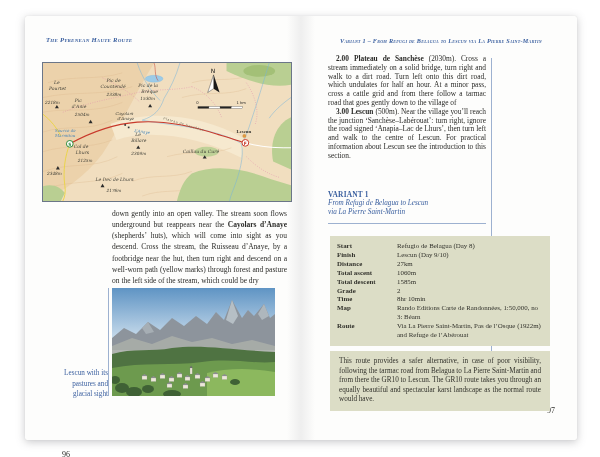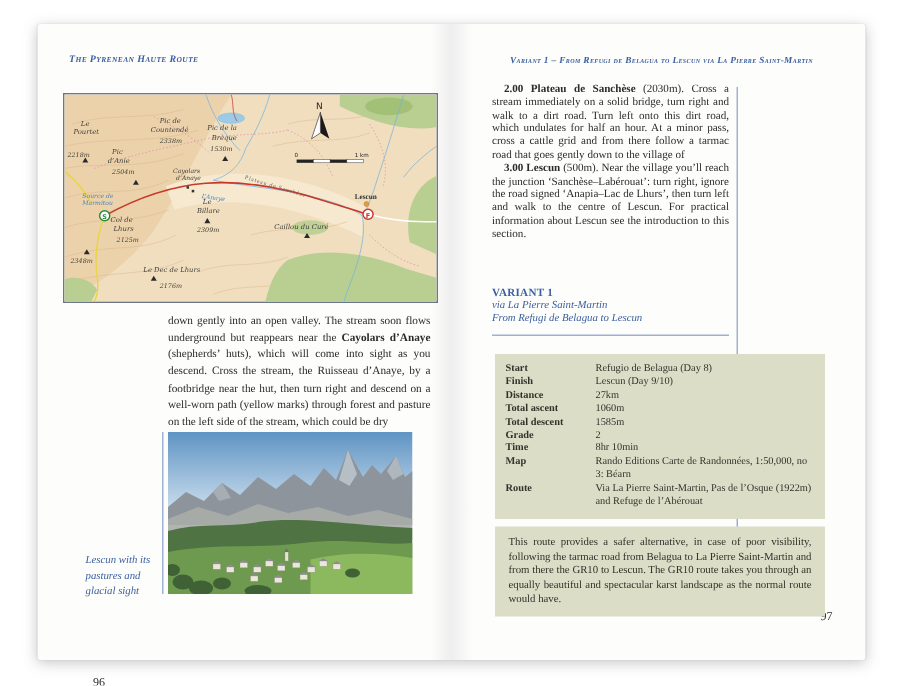--- a/index.html
+++ b/index.html
@@ -20,22 +20,22 @@
   .map-frame { position:absolute; left:17px; top:46px; width:250px; height:140px;
                border:1px solid #6b7688; }
   .map-frame svg { display:block; width:100%; height:100%; }
 
   .body-text { color:#2b2b28; font-size:7.5px; line-height:11.15px; text-align:justify; }
   .left-para { position:absolute; left:87px; top:192px; width:175px; }
 
   .photo { position:absolute; left:87px; top:272px; width:163px; height:108px; }
   .photo svg { display:block; width:100%; height:100%; }
   .vrule-photo { position:absolute; left:83px; top:272px; width:1px; height:108px; background:#9db1d0; }
-  .caption { position:absolute; left:32px; top:352px; width:63px; 
-             font-style:italic; color:#3a5f9f; font-size:7.2px; line-height:10.6px; }
+  .caption { position:absolute; left:20px; top:352px; width:63px; text-align:right;
+             color:#3a5f9f; font-size:7.2px; line-height:10.6px; }
 
   .pagenum { position:absolute; color:#2b2b28; font-size:8px; }
   .pn-left  { left:37px; top:390px;margin-top:44px; }
   .pn-right { left:480px; top:390px; width:50px; text-align:right; }
 
   .text-col { position:absolute; left:303px; top:39px; width:158px;
               font-size:7.4px; line-height:8.8px; color:#2b2b28; text-align:justify; }
   .text-col p.ind { text-indent:8px; }
 
   .variant-head { position:absolute; left:303px; top:174px; width:158px; text-align:left; }
@@ -283,22 +283,22 @@
 
     <div class="vrule-right"></div>
 
     <div class="text-col">
       <p class="ind"><b>2.00 Plateau de Sanchèse</b><span> (2030m). Cross a stream immediately on a solid bridge, turn right and walk to a dirt road. Turn left onto this dirt road, which undulates for half an hour. At a minor pass, cross a cattle grid and from there follow a tarmac road that goes gently down to the village of</span></p>
       <p class="ind"><b>3.00 Lescun</b><span> (500m). Near the village you’ll reach the junction ‘Sanchèse–Labérouat’: turn right, ignore the road signed ‘Anapia–Lac de Lhurs’, then turn left and walk to the centre of Lescun. For practical information about Lescun see the introduction to this section.</span></p>
     </div>
 
     <div class="variant-head">
       <div class="variant-title">VARIANT 1</div>
+      <div class="variant-sub">From Refugi de Belagua to Lescun</div>
       <div class="variant-sub">via La Pierre Saint-Martin</div>
-      <div class="variant-sub">From Refugi de Belagua to Lescun</div>
       <div class="variant-rule"></div>
     </div>
 
     <div class="box info-box">
       <div class="info-row">
           <span class="info-label">Start</span>
           <span class="info-value">Refugio de Belagua (Day 8)</span>
         </div>
       <div class="info-row">
           <span class="info-label">Finish</span>

